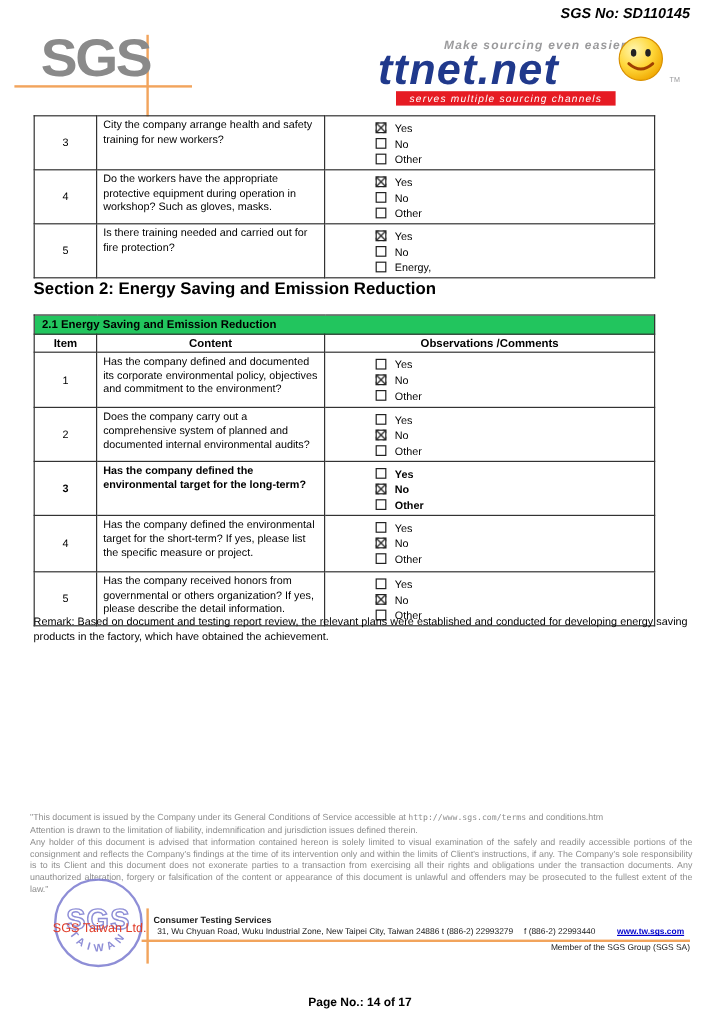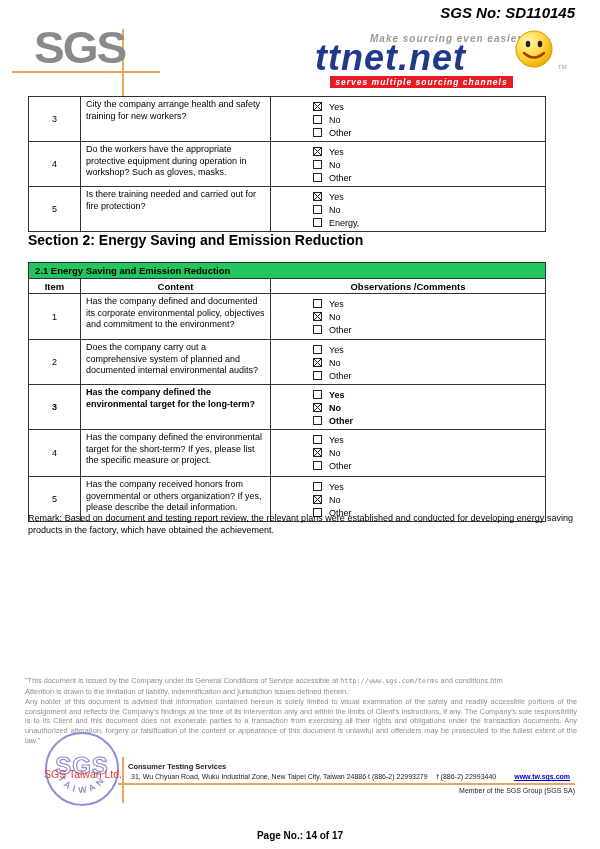--- a/index.html
+++ b/index.html
@@ -4,31 +4,31 @@
 <style>
   * { margin: 0; padding: 0; box-sizing: border-box; }
   html, body { background: #e8e8e8; }
   body { font-family: "Liberation Sans", sans-serif; }
   #page {
     position: relative; width: 600px; height: 849px; margin: 0 auto;
     background: #ffffff; color: #000; overflow: hidden;
   }
 
   
-  #sgs-no { position: absolute; top: 4px; right: 25px; font-size: 15px; font-weight: bold; font-style: italic; }
+  #sgs-no { position: absolute; top: 4px; right: 25px; font-size: 12px; font-weight: bold; font-style: italic; }
 
   #sgs-logo { position: absolute; left: 34px; top: 26px; }
   #sgs-logo .word { font-size: 46px; font-weight: bold; color: #8a8a8a; letter-spacing: -2px; line-height: 44px; transform: scaleY(.96); }
   .orange-h { position: absolute; left: -22px; top: 45px; width: 148px; height: 2px; background: #f2a45c; }
   .orange-v { position: absolute; left: 88px; top: 3px; width: 2px; height: 68px; background: #f2a45c; }
 
   #ttnet { position: absolute; left: 315px; top: 28px; width: 260px; height: 62px; }
   #ttnet .tagline { position: absolute; left: 55px; top: 5px; font-size: 10px; font-weight: bold; font-style: italic; color: #9a9a9c; letter-spacing: 1px; }
   #ttnet .name { position: absolute; left: 0; top: 12px; font-size: 36px; line-height: 36px; font-weight: bold; font-style: italic; color: #20398c; letter-spacing: 1px; }
-  #ttnet .banner { position: absolute; left: 15px; top: 48px; width: 183px; height: 12px; background: #e61b23; color: #fff; font-size: 8.5px; font-weight: bold; font-style: italic; text-align: center; line-height: 12px; letter-spacing: 1px; }
+  #ttnet .banner { position: absolute; left: 15px; top: 48px; width: 183px; height: 12px; background: #e61b23; color: #fff; font-size: 8.5px; font-weight: normal; font-style: italic; text-align: center; line-height: 12px; letter-spacing: 1px; }
   #ttnet .smiley { position: absolute; left: 197px; top: 0px; }
   #ttnet .tm { position: absolute; left: 243px; top: 36px; font-size: 6px; color: #9a9a9c; }
 
   
   table { border-collapse: collapse; table-layout: fixed; }
   #table1, #table2 { position: absolute; left: 28px; width: 517px; }
   #table1 { top: 96px; }
   #table2 { top: 262px; }
   td, th { border: 1px solid #333; vertical-align: top; }
   col.c1 { width: 52px; } col.c2 { width: 190px; } col.c3 { width: 275px; }

